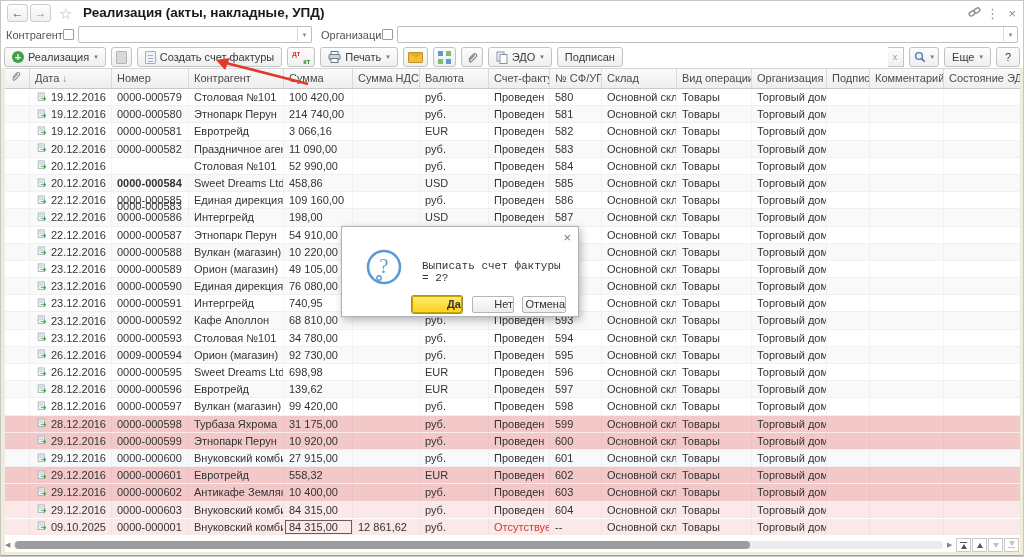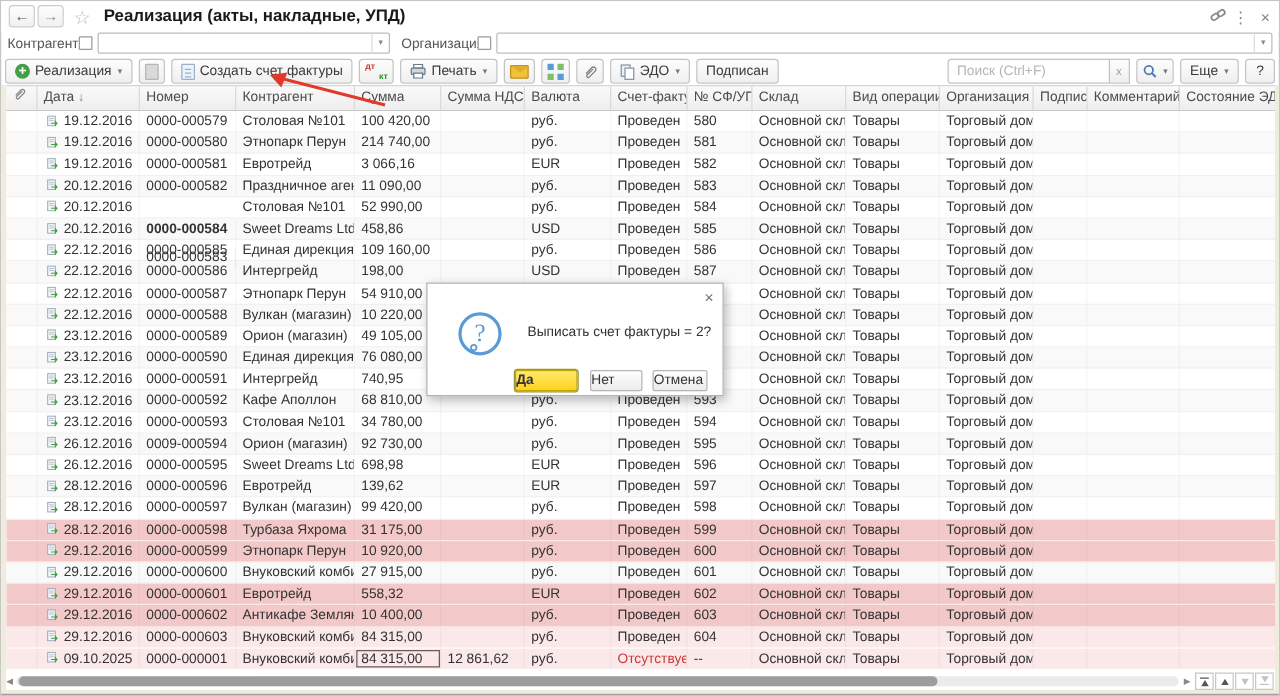--- a/index.html
+++ b/index.html
@@ -80,23 +80,23 @@
   .cell.num { }
   .cell.red { color:#cc3a3a; }
   .cell.sel { outline:1px solid #6e5a5a; outline-offset:-2px; }
   .cell.icn { display:flex; align-items:center; justify-content:flex-start; padding-left:7px; }
 
   
   .dialog { position:absolute; left:340px; top:225px; width:238px; height:91px; background:#fff;
             border:1px solid #adb2ba; box-shadow:2px 3px 8px rgba(0,0,0,.28); z-index:20; }
   .dlg-close { position:absolute; right:7px; top:3px; color:#777; font-size:13px; cursor:pointer; }
   .qicon { position:absolute; left:22px; top:21px; width:40px; height:40px; }
-  .dlg-text { position:absolute; left:80px; top:33px; width:150px; color:#333; }
+  .dlg-text { position:absolute; left:80px; top:33px; width:150px; color:#333;font-family:Liberation Mono, monospace; }
   .dbtn { position:absolute; top:69px; height:17px; border:1px solid #b5b5b5; border-radius:2px;
-          background:linear-gradient(#fefefe,#ececec); text-align:left; line-height:15px; font-size:11px; cursor:pointer; }
+          background:linear-gradient(#fefefe,#ececec); text-align:right; line-height:15px; font-size:11px; cursor:pointer; }
   .dbtn.yes { left:70px; width:50px; background:linear-gradient(#ffe96b,#ffd21e); border:1px solid #c2a400;
               box-shadow:0 0 0 1px #97973f; font-weight:bold; }
   .dbtn.no { left:130px; width:42px; }
   .dbtn.cancel { left:180px; width:44px; }
 
   
   .arrow-svg { position:absolute; left:205px; top:50px; z-index:30; pointer-events:none; }
 
   
   .hscroll { position:absolute; left:4px; right:3px; top:537px; height:14px; z-index:7; background:#fff; }
@@ -198,23 +198,20 @@
           <rect x="1" y="1" width="7" height="9" fill="#eceff3" stroke="#8595a8"></rect>
           <rect x="4" y="3.5" width="7" height="9" fill="#fff" stroke="#8595a8"></rect>
         </svg>
       <span>ЭДО</span>
       <span class="caret">▾</span>
     </div>
     <div class="tbtn">
       <span>Подписан</span>
     </div>
     <div class="spacer"></div>
-    <div class="search-wrap">
-      <input placeholder="Поиск (Ctrl+F)" style="">
-    </div>
     <div class="xbtn"><span>x</span></div>
     <div class="tbtn icononly">
       <svg width="12" height="12" viewBox="0 0 12 12">
           <circle cx="5" cy="5" r="3.4" fill="none" stroke="#4a7ab5" stroke-width="1.4"></circle>
           <line x1="7.6" y1="7.6" x2="10.6" y2="10.6" stroke="#4a7ab5" stroke-width="1.6"></line>
         </svg>
       <span class="caret">▾</span>
     </div>
     <div class="tbtn">
       <span>Еще</span>

